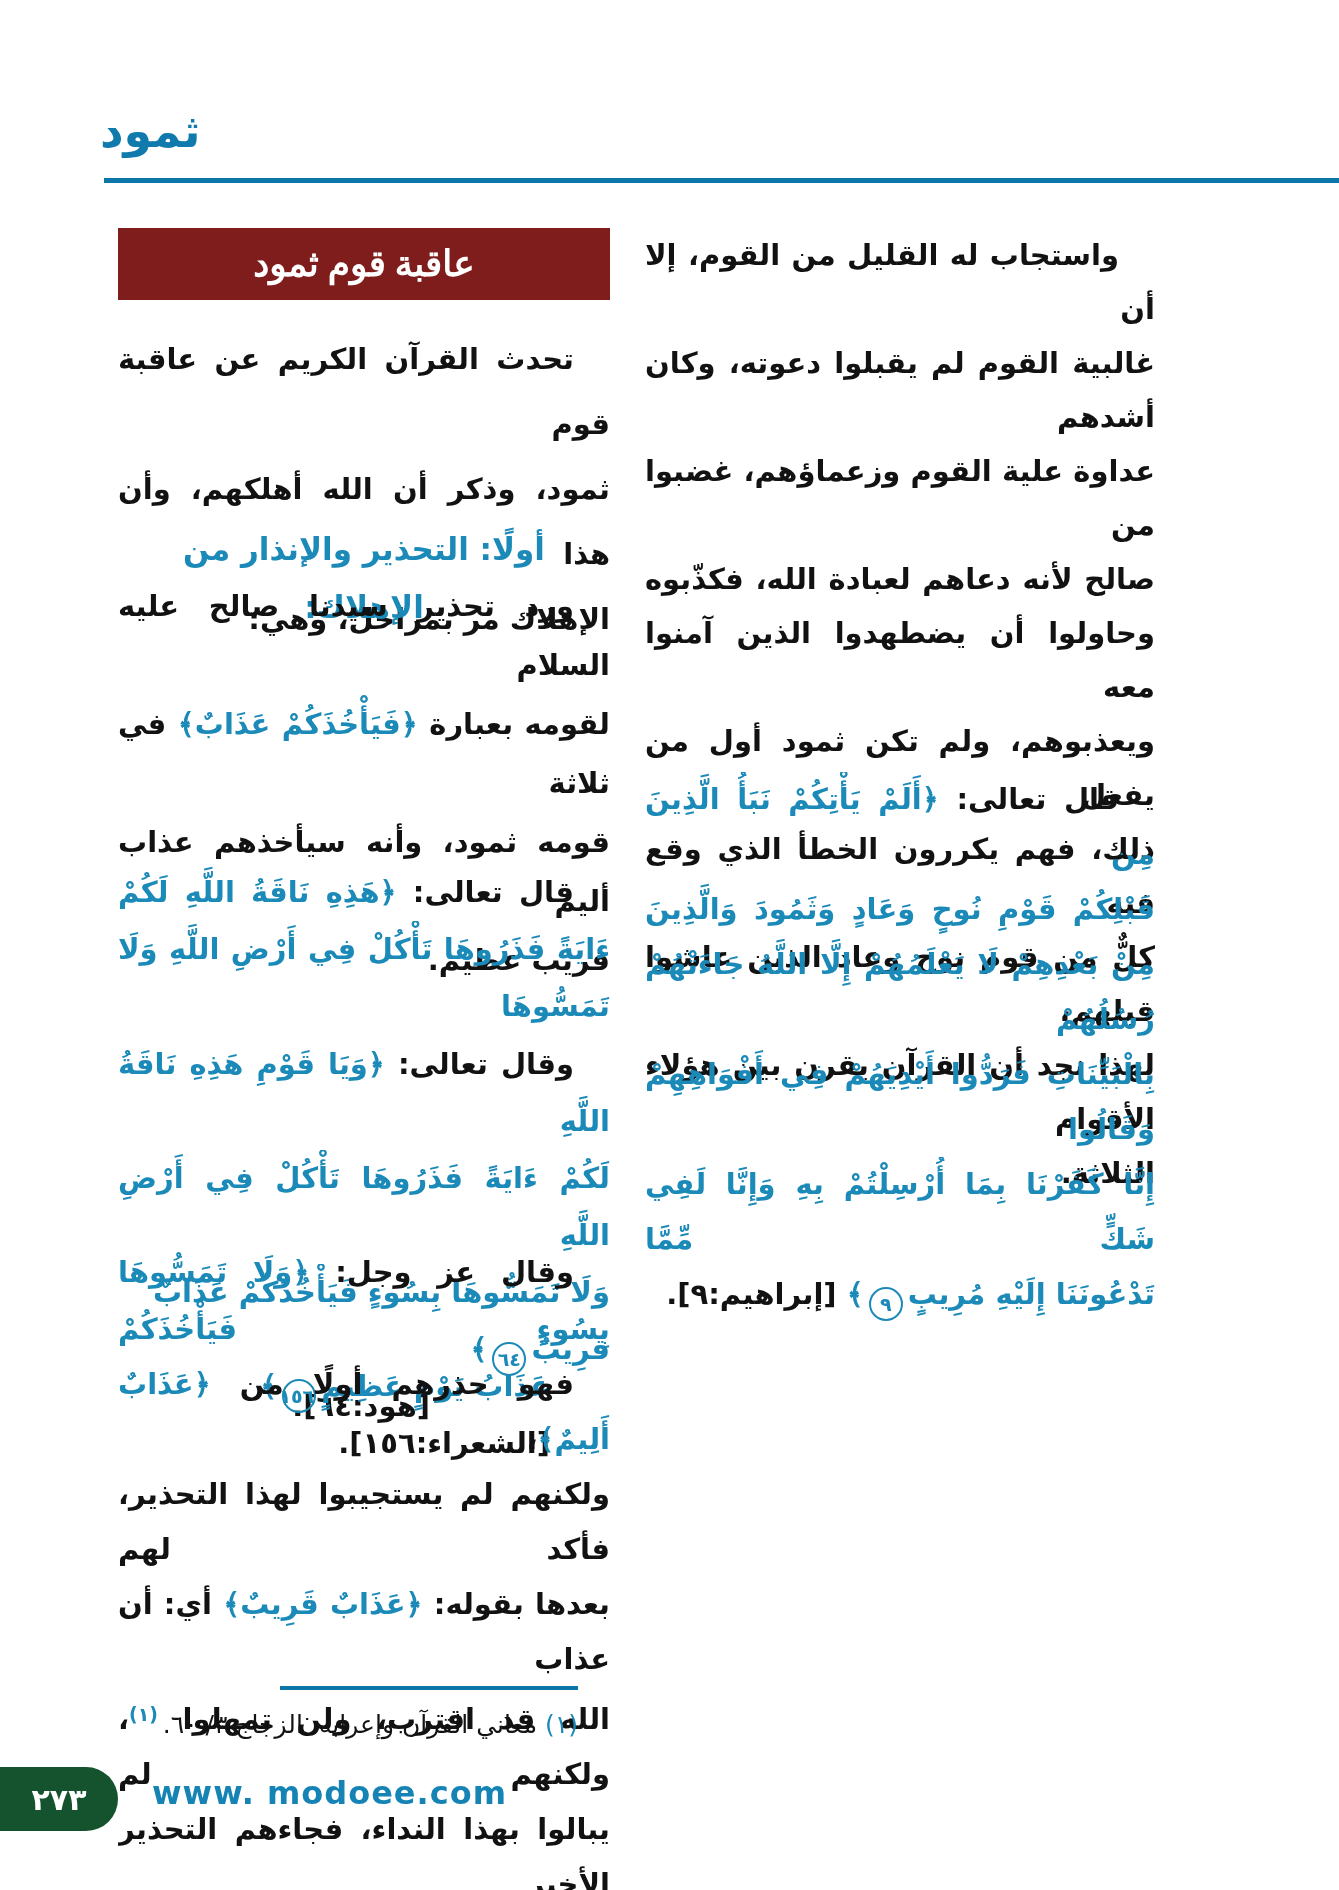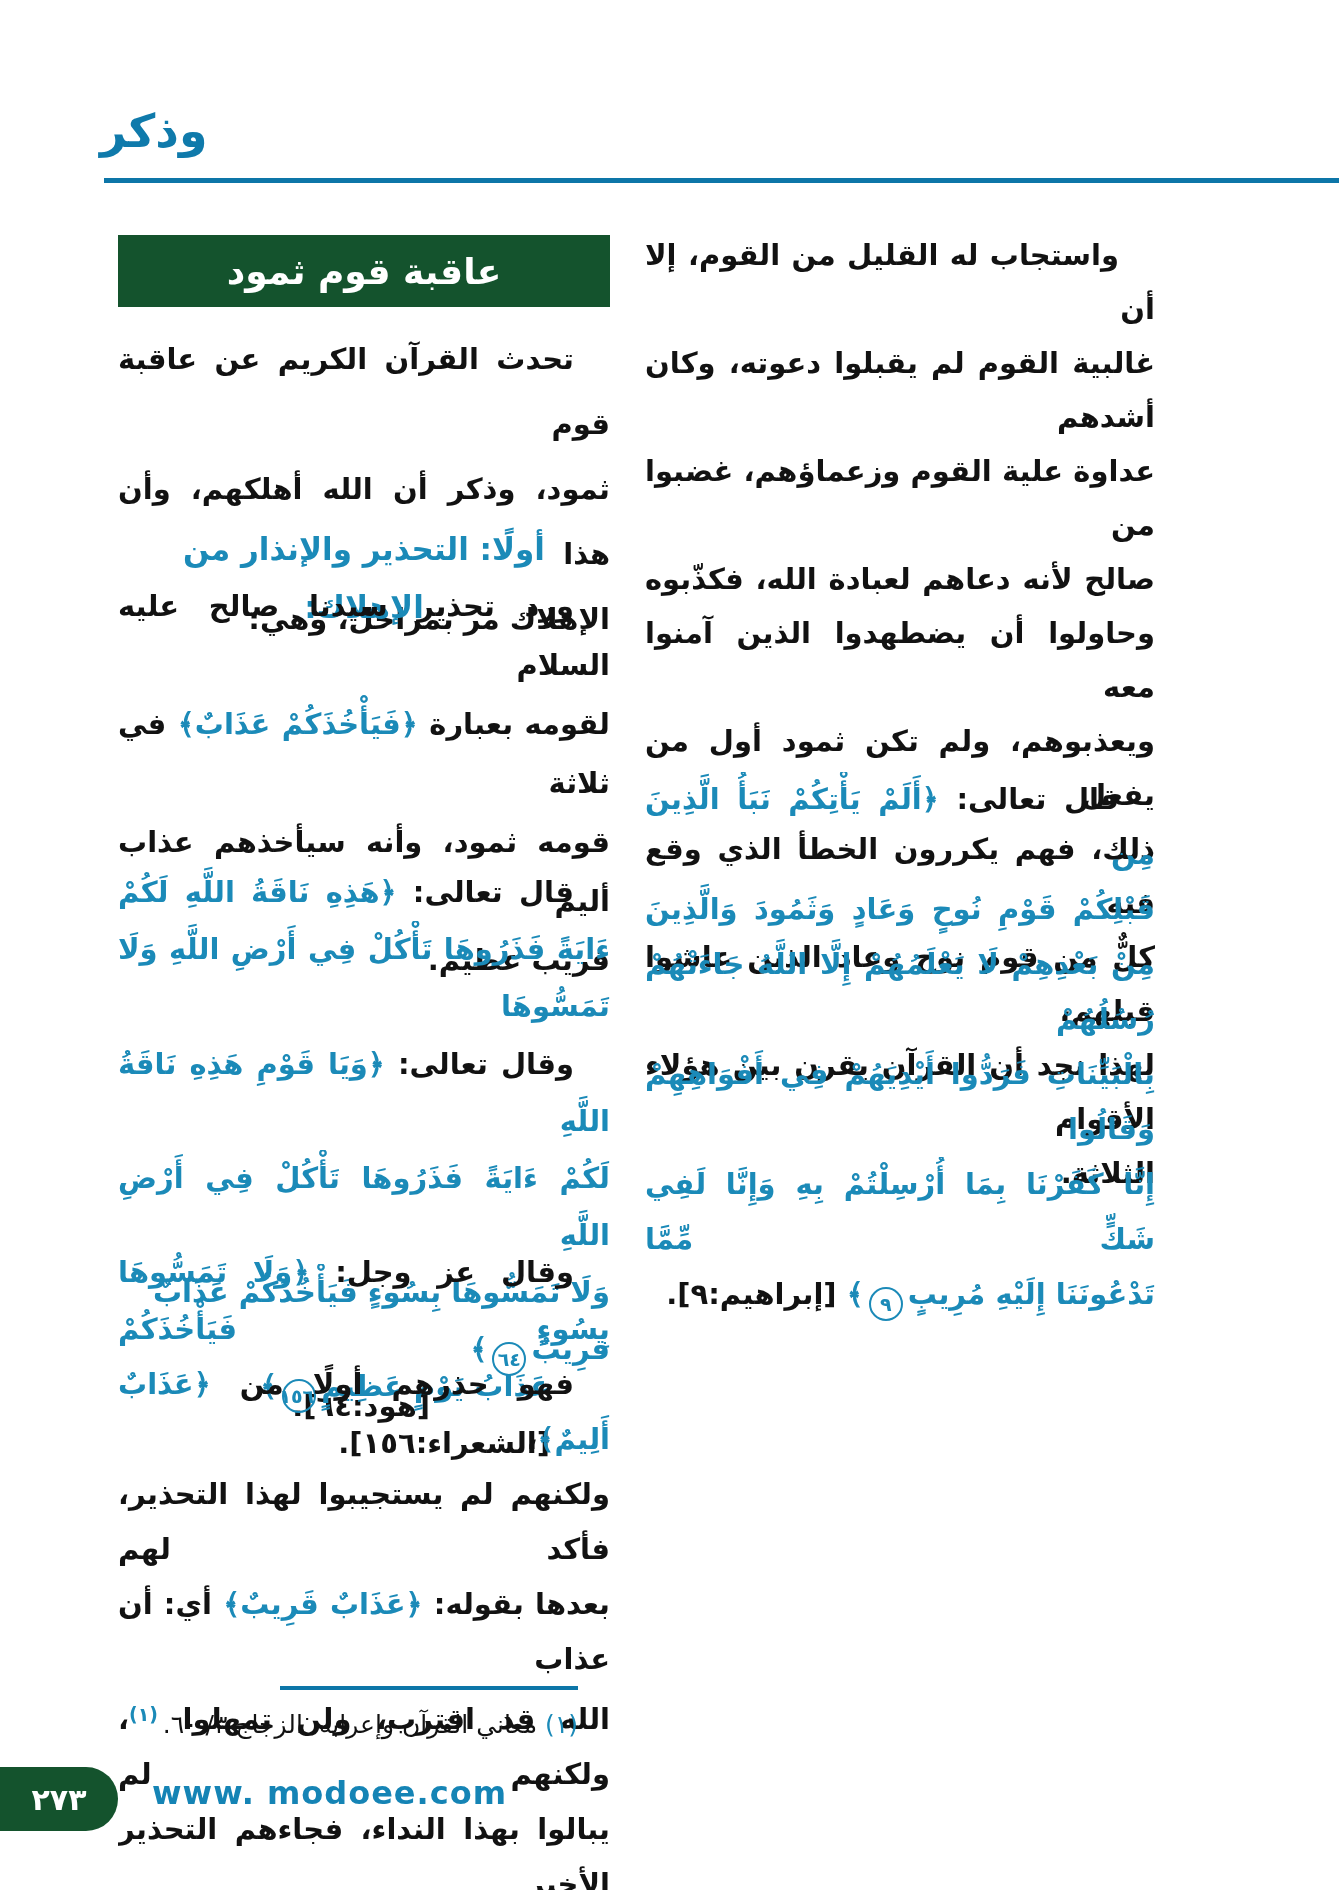--- a/index.html
+++ b/index.html
@@ -25,24 +25,24 @@
   .lc{left:118px;width:492px;}
   .rc{left:645px;width:510px;}
   .bl{display:block;text-align:right;overflow:hidden;font-size:29px;font-weight:bold;}
   .j{text-align:justify;text-align-last:justify;}
   .ind{text-indent:36px;}
   .q{color:#1b8ab8;}
   .lead{color:#121212;}
   .ref{color:#121212;}
   
   .section-box{
-    position:absolute;top:235px;left:118px;width:492px;height:72px;
-    background:#14532d;color:#ffffff;
+    position:absolute;top:228px;left:118px;width:492px;height:72px;
+    background:#7f1d1d;color:#ffffff;
     display:flex;align-items:center;justify-content:center;
-    font-size:36px;font-weight:bold;
+    font-size:36px;font-weight:bold;font-family:Liberation Serif, serif;
   }
   .intro{top:327px;}   .intro .bl{line-height:65px;}
   .subhead{
     position:absolute;top:520px;left:118px;width:492px;
     font-size:31px;font-weight:bold;color:#1b8ab8;line-height:58px;
     text-align:center;
   }
   .warning{top:577px;}     .warning .bl{line-height:59px;}
   .verse1{top:864px;}      .verse1 .bl{line-height:57px;}
   .verse2{top:1036px;}     .verse2 .bl{line-height:57px;}
@@ -80,21 +80,21 @@
     position:absolute;top:1774px;left:152px;
     direction:ltr;font-size:32px;font-weight:bold;color:#1584b5;
     letter-spacing:1px;
   }
 </style>
 </head>
 <body>
 
 <div class="page">
 
-  <div class="running-head">وذكر</div>
+  <div class="running-head">ثمود</div>
   <div class="head-rule"></div>
 
   <div>
     <div class="block rc rpara">
       <span class="bl j ind">واستجاب له القليل من القوم، إلا أن</span>
       <span class="bl j">غالبية القوم لم يقبلوا دعوته، وكان أشدهم</span>
       <span class="bl j">عداوة علية القوم وزعماؤهم، غضبوا من</span>
       <span class="bl j">صالح لأنه دعاهم لعبادة الله، فكذّبوه</span>
       <span class="bl j">وحاولوا أن يضطهدوا الذين آمنوا معه</span>
       <span class="bl j">ويعذبوهم، ولم تكن ثمود أول من يفعل</span>

